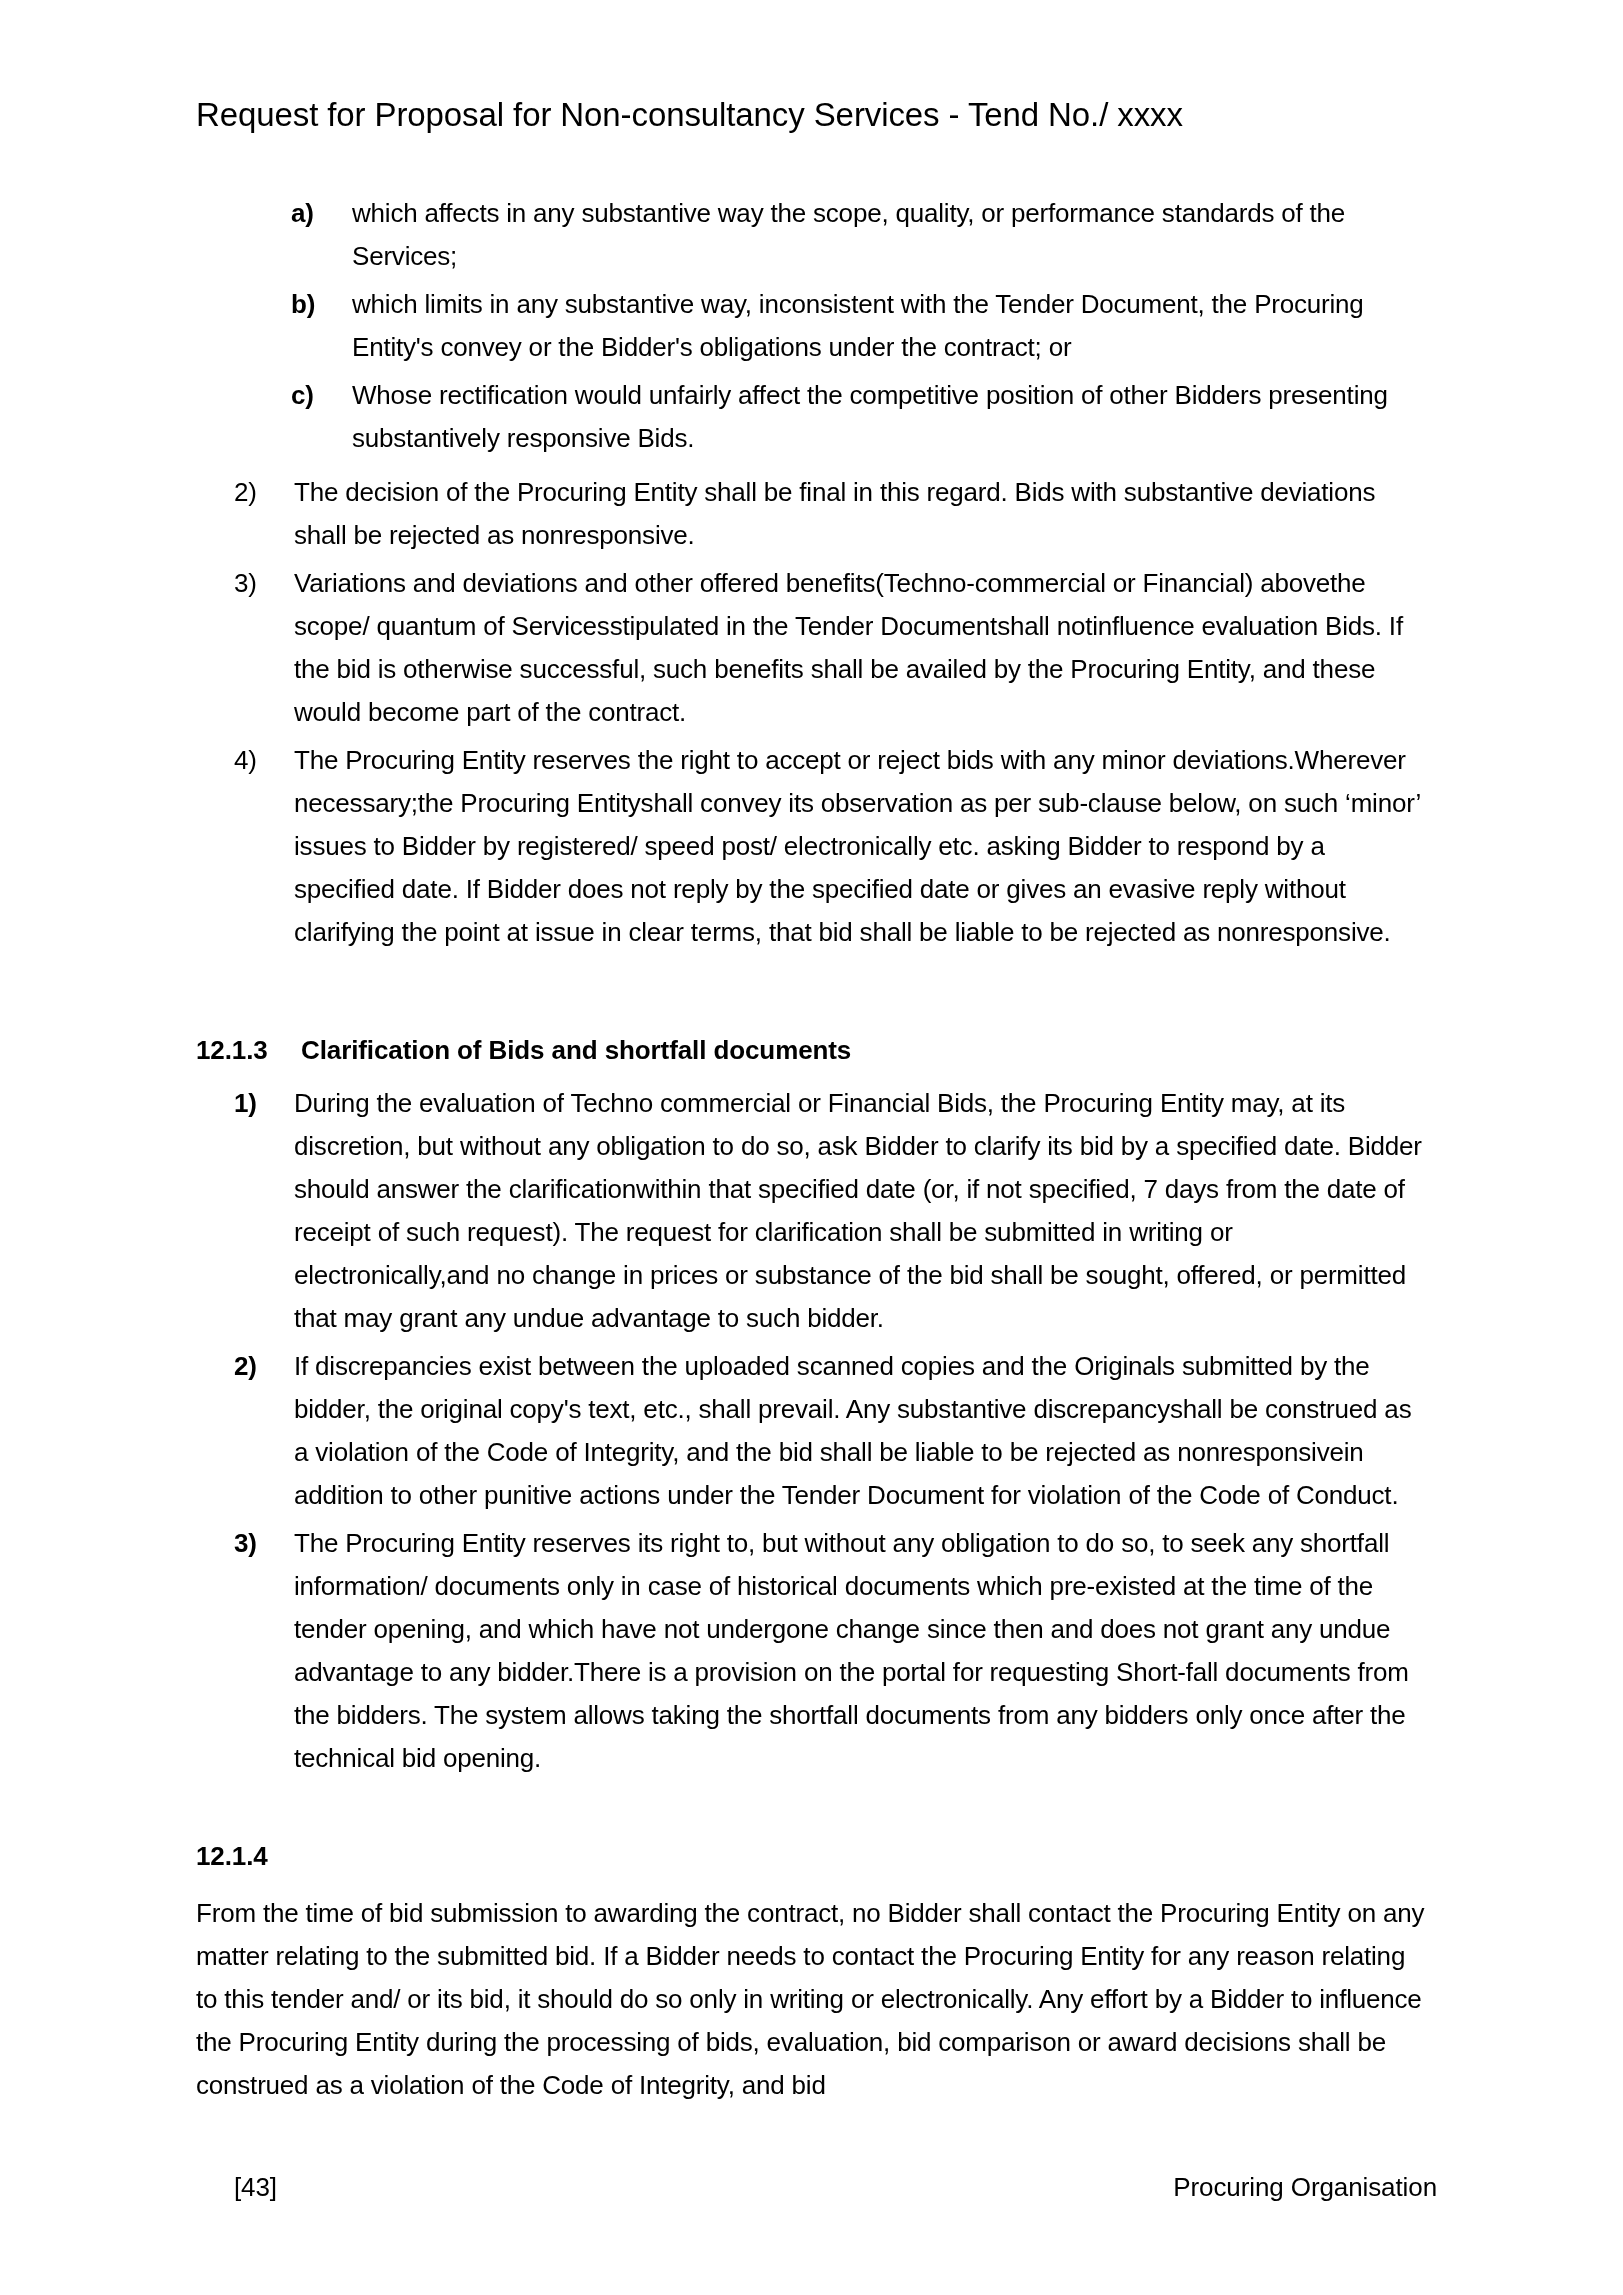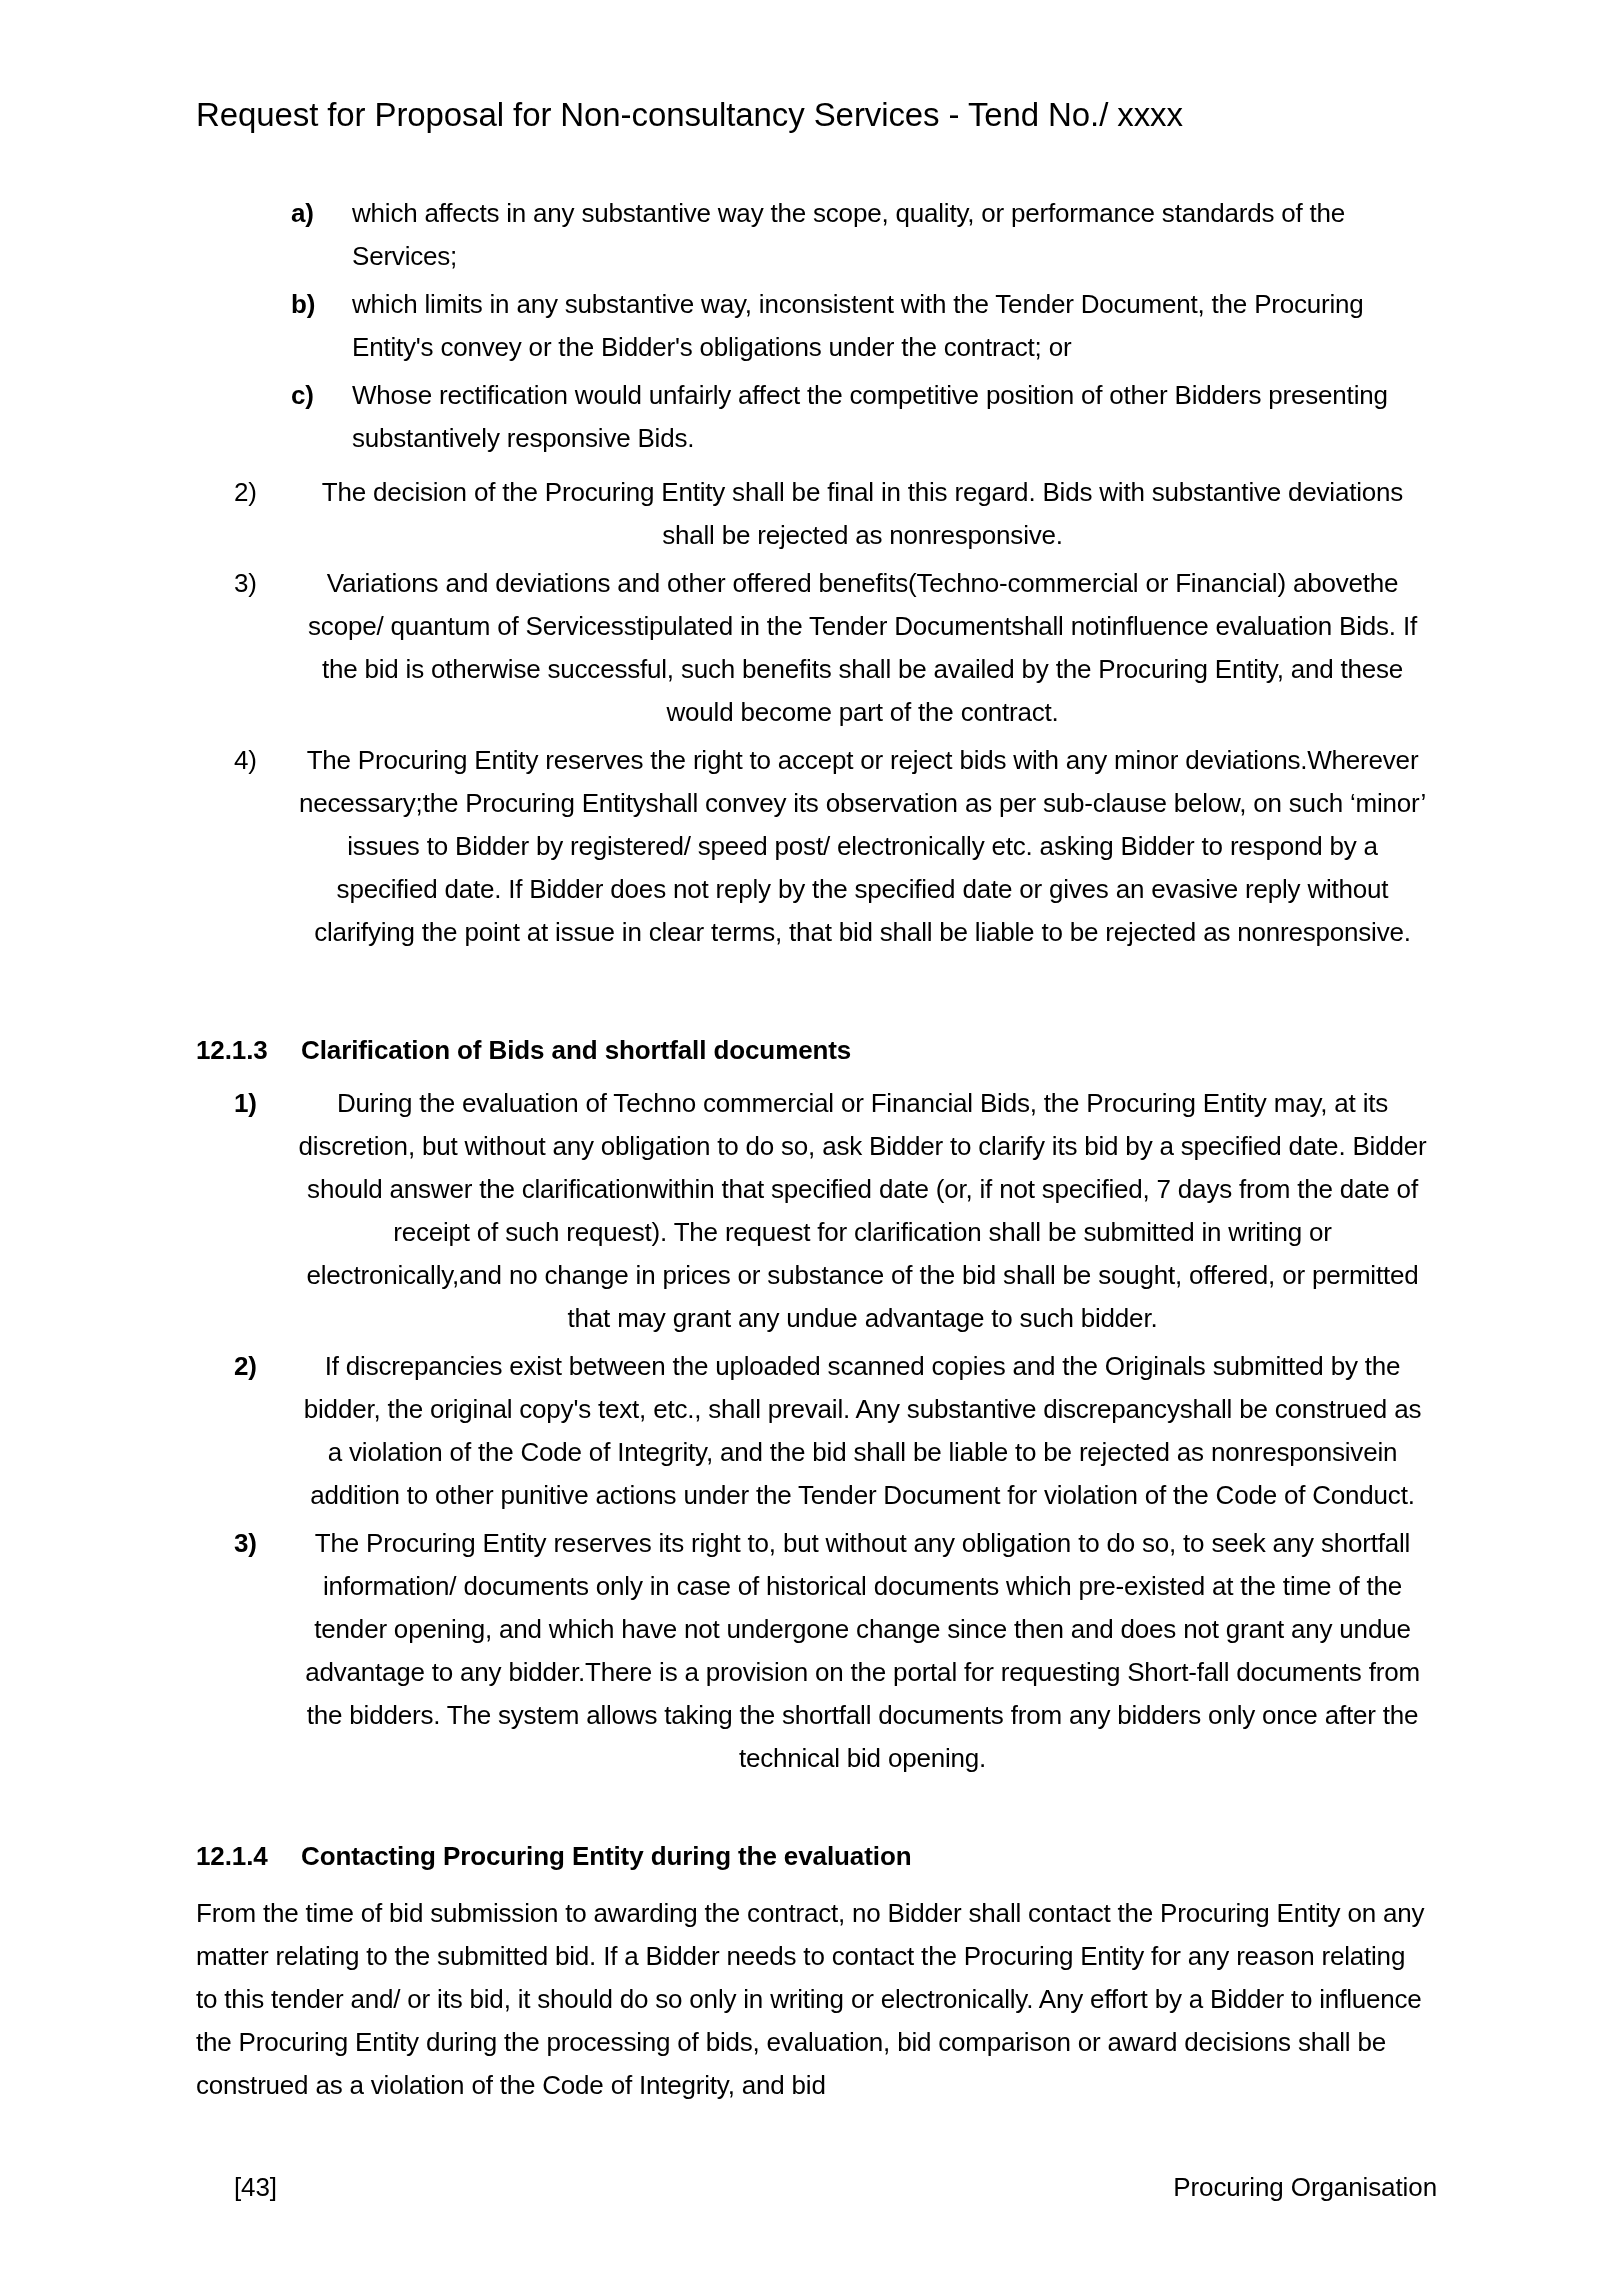--- a/index.html
+++ b/index.html
@@ -38,21 +38,21 @@
     margin-bottom: 5.2px;
   }
   .list-item .lbl {
     flex: 0 0 60px;
   }
   .abc .list-item .lbl {
     flex: 0 0 61px;
     font-weight: bold;
   }
   .abc .list-item .txt { width: 1047px; }
-  .num .list-item .txt { width: 1137px; text-align: center; }
+  .num .list-item .txt { width: 1137px; }
   .num.bold-labels .list-item .lbl { font-weight: bold; }
 
   .section-heading {
     display: flex;
     align-items: flex-start;
     font-weight: bold;
     font-size: 26px;
     line-height: 34px;
     letter-spacing: -0.1px;
   }
@@ -129,21 +129,20 @@
       <div class="txt">If discrepancies exist between the uploaded scanned copies and the Originals submitted by the bidder, the original copy's text, etc., shall prevail. Any substantive discrepancyshall be construed as a violation of the Code of Integrity, and the bid shall be liable to be rejected as nonresponsivein addition to other punitive actions under the Tender Document for violation of the Code of Conduct.</div>
     </div>
     <div class="list-item">
       <span class="lbl">3)</span>
       <div class="txt">The Procuring Entity reserves its right to, but without any obligation to do so, to seek any shortfall information/ documents only in case of historical documents which pre-existed at the time of the tender opening, and which have not undergone change since then and does not grant any undue advantage to any bidder.There is a provision on the portal for requesting Short-fall documents from the bidders. The system allows taking the shortfall documents from any bidders only once after the technical bid opening.</div>
     </div>
   </div>
 
   <div class="abs section-heading" style="left:196px; top:1839px; width:1243px;">
     <span class="sec-num">12.1.4</span>
-    <span class="sec-title">Contacting Procuring Entity during the evaluation</span>
   </div>
 
   <div class="abs paragraph body-text" style="left:196px; top:1892px;">From the time of bid submission to awarding the contract, no Bidder shall contact the Procuring Entity on any matter relating to the submitted bid. If a Bidder needs to contact the Procuring Entity for any reason relating to this tender and/ or its bid, it should do so only in writing or electronically. Any effort by a Bidder to influence the Procuring Entity during the processing of bids, evaluation, bid comparison or award decisions shall be construed as a violation of the Code of Integrity, and bid</div>
 
   <div class="abs page-footer">
     <span class="footer-left">[43]</span>
     <span class="footer-right">Procuring Organisation</span>
   </div>
 
 </div>

